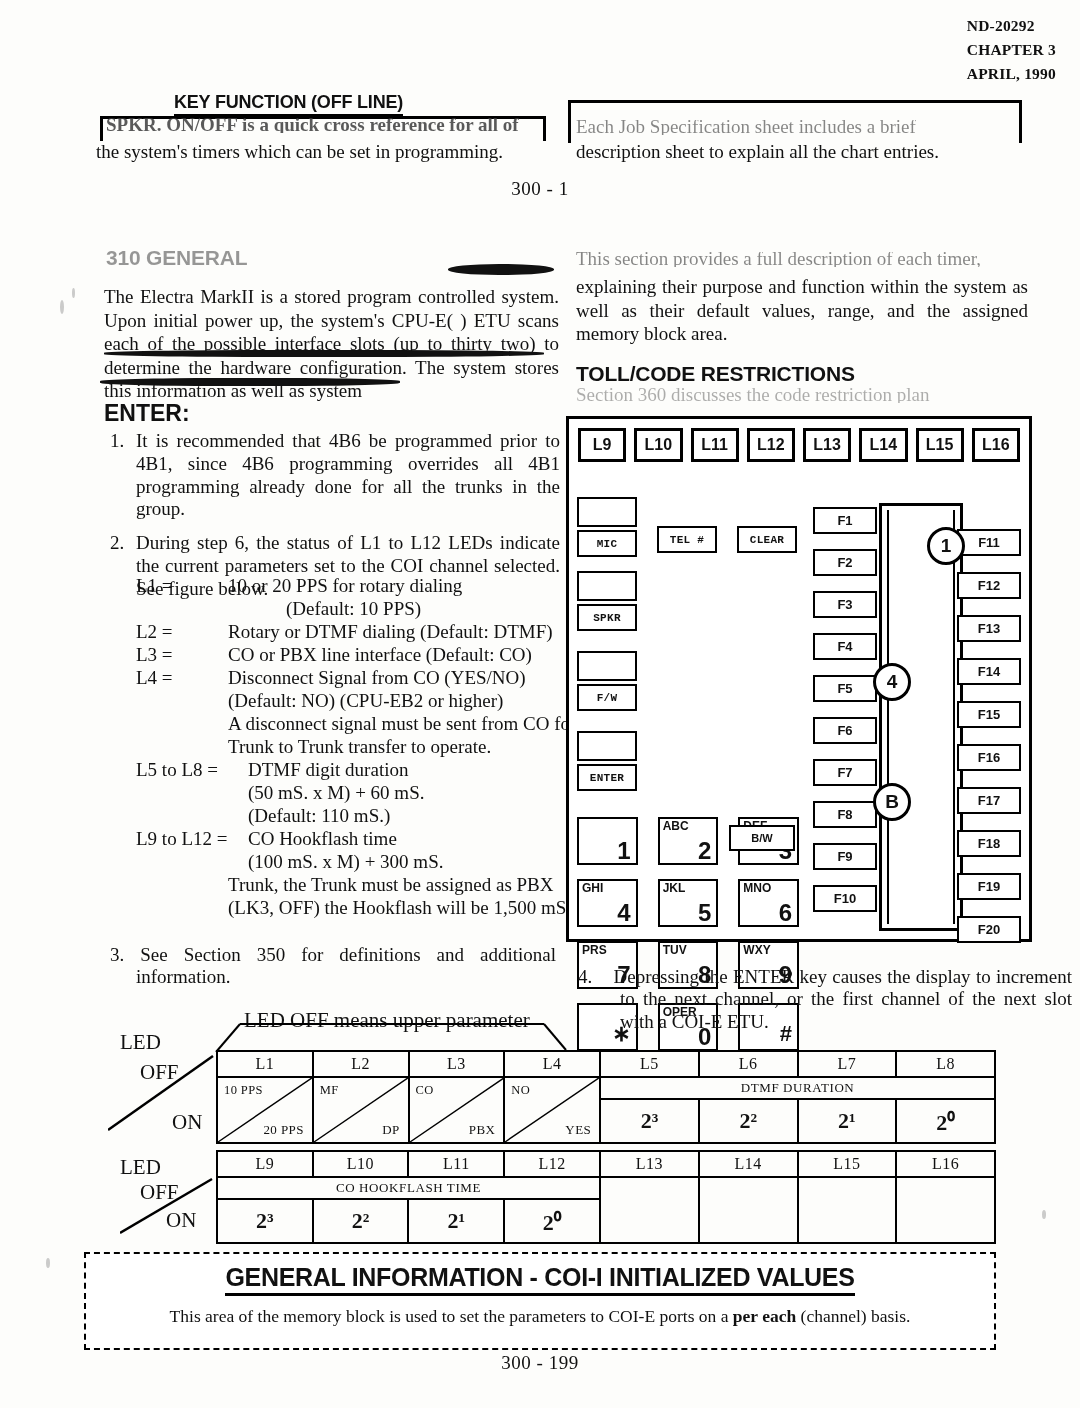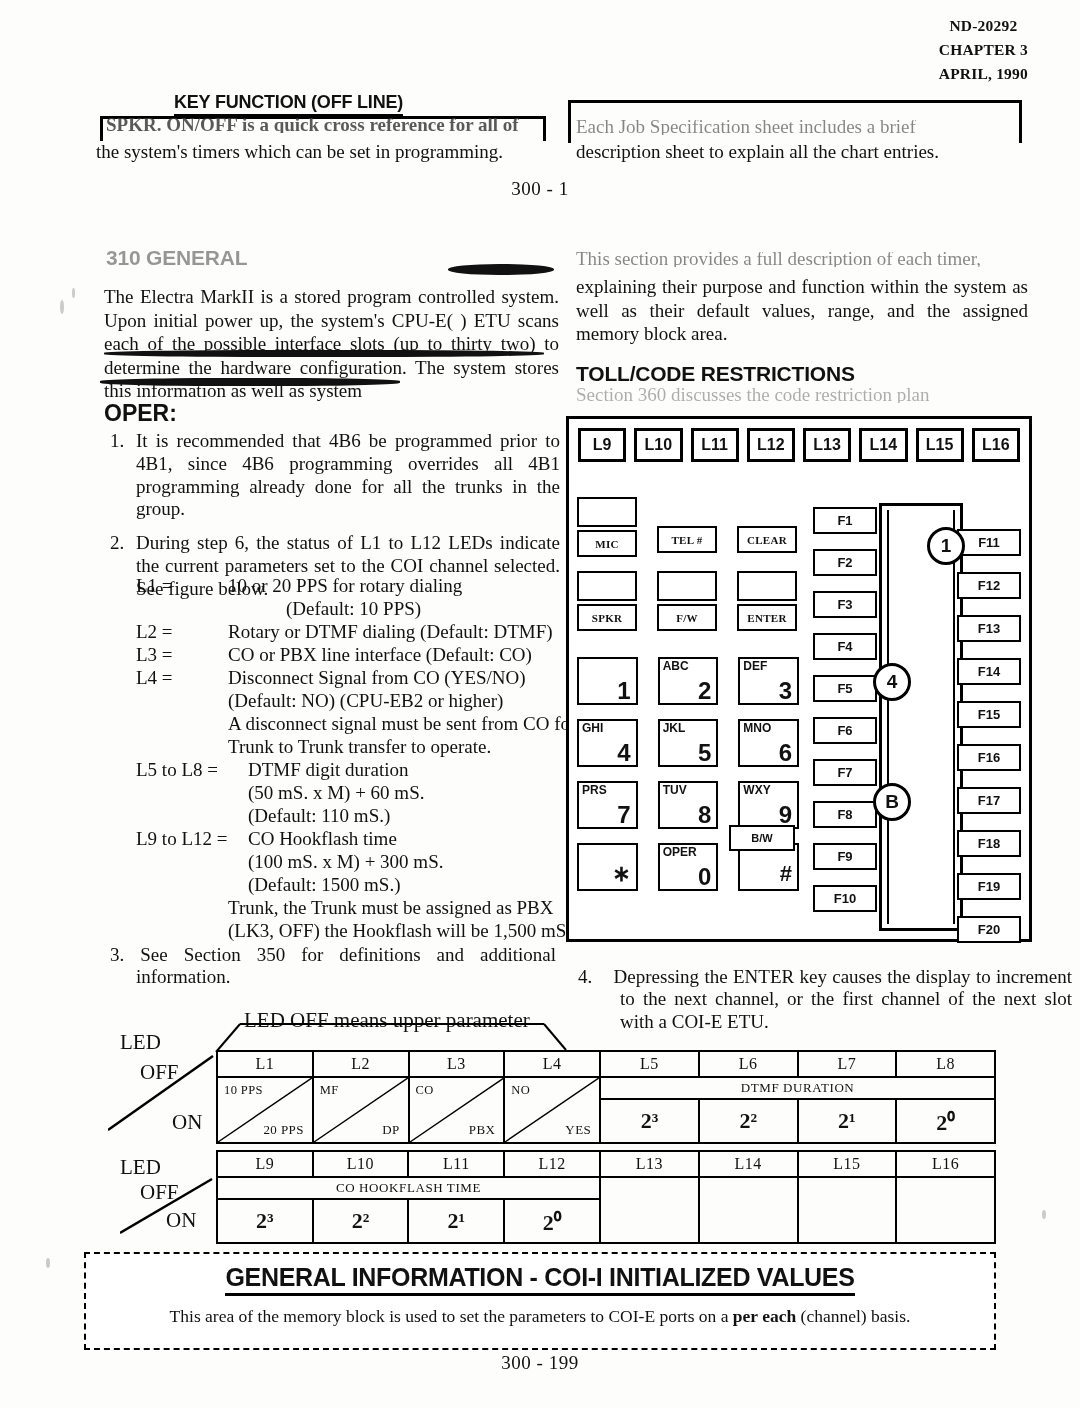--- a/index.html
+++ b/index.html
@@ -8,22 +8,22 @@
     background:#fdfdfb;
     font-family:"Liberation Serif", serif;
     color:#111;
     position:relative;
     overflow:hidden;
   }
   .page{position:absolute;inset:0;}
 
   
   .doc-header{
-    position:absolute;right:52px;top:14px;
-    text-align:center;font-family:"Liberation Serif",serif;
+    position:absolute;right:24px;top:14px;
+    text-align:left;font-family:"Liberation Serif",serif;
     font-weight:bold;font-size:15.5px;line-height:1.55;
     letter-spacing:.2px;
   }
 
   
   .para{
     font-size:19px;line-height:1.24;text-align:justify;
     font-family:"Liberation Serif",serif;
   }
   .ghost{
@@ -82,21 +82,21 @@
   .keypad{position:absolute;left:8px;top:78px;width:222px;}
   .krow{display:flex;gap:20px;margin-bottom:8px;}
   .kcell{width:60px;}
   .ktop{
     height:26px;border:2px solid #000;background:#fff;margin-bottom:3px;
   }
   .ktop.blank-none{border:none;background:transparent;}
   .klbl{
     height:23px;border:2px solid #000;background:#fff;
     display:flex;align-items:center;justify-content:center;
-    font-family:Liberation Serif, serif;font-size:11px;font-weight:bold;
+    font-family:Liberation Mono, monospace;font-size:11px;font-weight:bold;
     letter-spacing:.3px;
     text-align:center;
   }
   .knum{
     width:58px;height:44px;border:2.5px solid #000;background:#fff;
     position:relative;
   }
   .knum .alpha{
     position:absolute;left:3px;top:0px;
     font-family:"Liberation Sans",sans-serif;font-size:12px;font-weight:bold;
@@ -238,21 +238,21 @@
 
   <div class="pagenum" style="top:178px;">300 - 1</div>
 
   <div class="sect-head ghost" style="position:absolute;left:106px;top:250px;width:330px;height:22px;line-height:.8;">310 GENERAL</div>
   <div class="smudge" style="left:448px;top:264px;width:106px;height:11px;"></div>
 
   <div class="para" style="position:absolute;left:104px;top:285px;width:455px;">The Electra MarkII is a stored program controlled system.  Upon initial power up, the system's CPU-E( ) ETU scans each of the possible interface slots (up to thirty two) to determine the hardware configuration.  The system stores this information as well as system</div>
   <div class="smudge" style="left:104px;top:350px;width:440px;height:7px;border-radius:40%;"></div>
   <div class="smudge" style="left:100px;top:378px;width:300px;height:8px;border-radius:40%;"></div>
 
-  <div class="notes-head" style="position:absolute;left:104px;top:400px;">OPER:</div>
+  <div class="notes-head" style="position:absolute;left:104px;top:400px;">ENTER:</div>
 
   <ol class="notes" style="position:absolute;left:110px;top:430px;width:450px;">
     <li>
       <span class="num">1.</span>
       <span>It is recommended that 4B6 be programmed prior to 4B1, since 4B6 programming overrides all 4B1 programming already done for all the trunks in the group.</span>
     </li>
     <li>
       <span class="num">2.</span>
       <span>During step 6, the status of L1 to L12 LEDs indicate the current parameters set to the COI channel selected.  See figure below.</span>
     </li>
@@ -283,21 +283,20 @@
         <span class="k wide">L5 to L8 =</span>
         <span>DTMF digit duration</span>
       </div>
     <div class="ind2"><span>(50 mS. x M) + 60 mS.</span></div>
     <div class="ind2"><span>(Default:  110 mS.)</span></div>
     <div class="row">
         <span class="k wide">L9 to L12 =</span>
         <span>CO Hookflash time</span>
       </div>
     <div class="ind2"><span>(100 mS. x M) + 300 mS.</span></div>
-    <div class="ind2"><span>(Default:  1500 mS.)</span></div>
     <div class="ind"><span>Trunk, the Trunk must be assigned as PBX</span></div>
     <div class="ind"><span>(LK3, OFF) the Hookflash will be 1,500 mS.</span></div>
   </div>
 
   <div class="para" style="position:absolute;left:110px;top:944px;width:420px;padding-left:26px;text-indent:-26px;line-height:1.15;">
     <span>3.</span>
     <span>See Section 350 for definitions and additional information.</span>
   </div>
 
   <div class="para ghost-half" style="position:absolute;left:576px;top:252px;width:452px;">This section provides a full description of each timer,</div>
@@ -327,21 +326,21 @@
         <div class="kcell">
           <div class="ktop blank-none"></div>
           <div class="klbl">TEL #</div>
         </div>
         <div class="kcell">
           <div class="ktop blank-none"></div>
           <div class="klbl">CLEAR</div>
         </div>
       </div>
 
-      <div class="krow" style="margin-top:14px;">
+      <div class="krow" style="margin-top:14px;flex-direction:column;">
         <div class="kcell">
           <div class="ktop"></div>
           <div class="klbl">SPKR</div>
         </div>
         <div class="kcell">
           <div class="ktop"></div>
           <div class="klbl">F/W</div>
         </div>
         <div class="kcell">
           <div class="ktop"></div>

